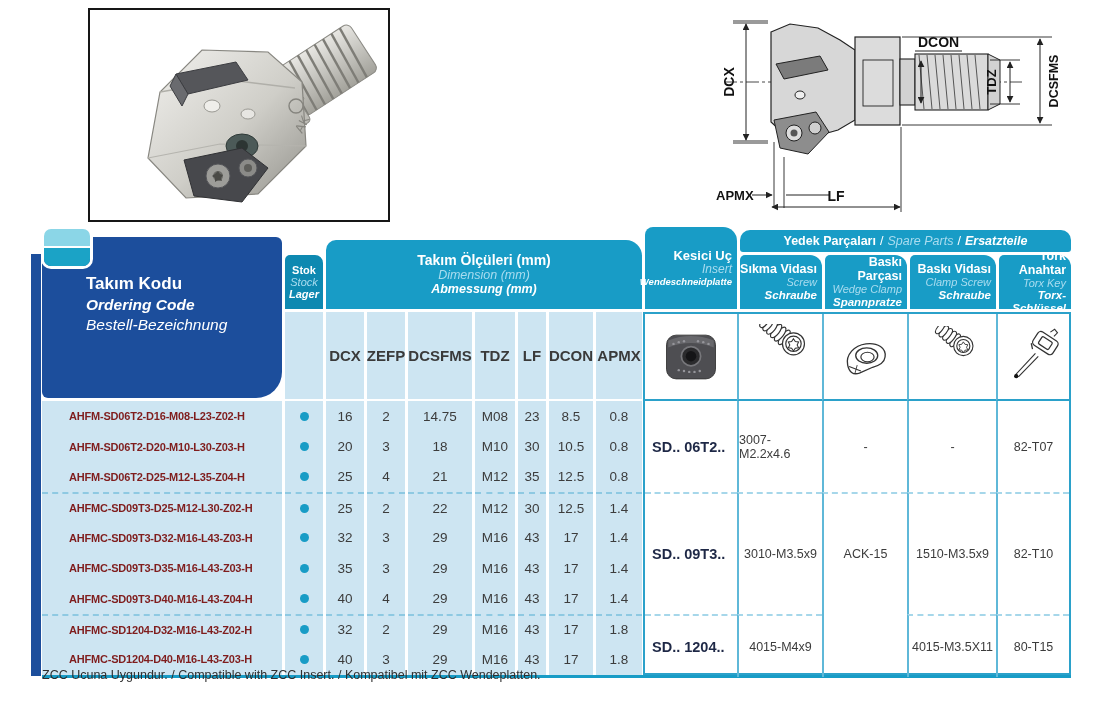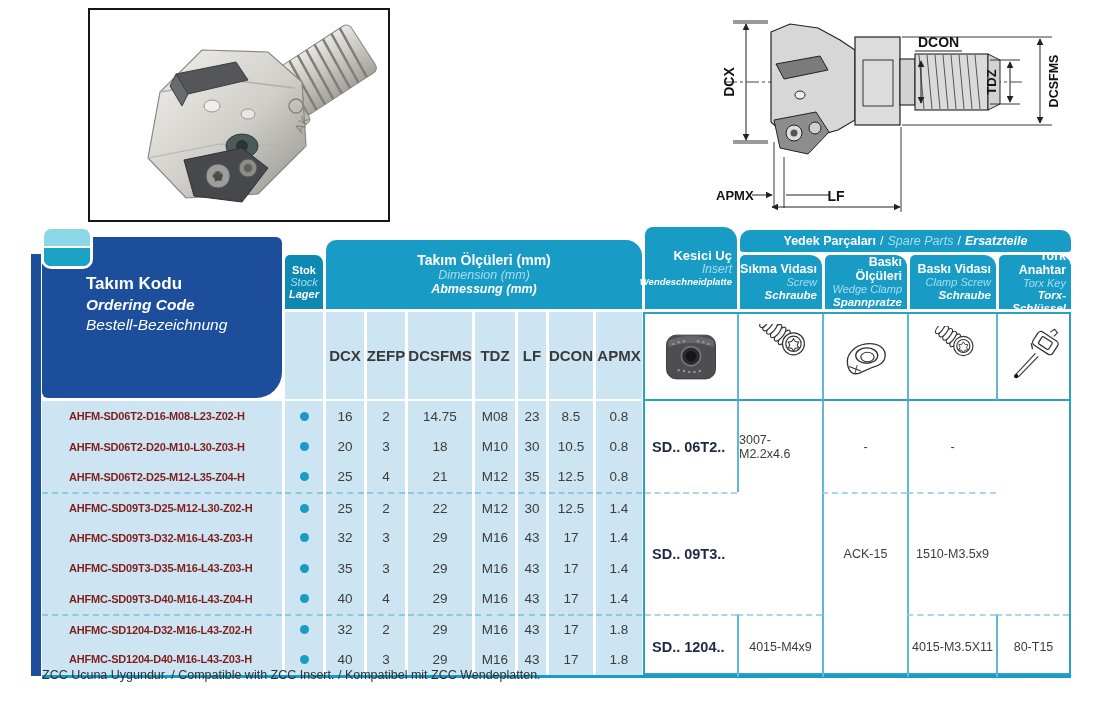--- a/index.html
+++ b/index.html
@@ -228,21 +228,21 @@
     <div class="en">Insert</div>
     <div class="de">Wendeschneidplatte</div>
   </div>
 
   <div class="hdr hr sp-hdr" style="grid-column:11">
     <div class="tr">Sıkma Vidası</div>
     <div class="en">Screw</div>
     <div class="de">Schraube</div>
   </div>
   <div class="hdr hr sp-hdr" style="grid-column:12">
-    <div class="tr">Baskı Ölçüleri</div>
+    <div class="tr">Baskı Parçası</div>
     <div class="en">Wedge Clamp</div>
     <div class="de">Spannpratze</div>
   </div>
   <div class="hdr hr sp-hdr" style="grid-column:13">
     <div class="tr">Baskı Vidası</div>
     <div class="en">Clamp Screw</div>
     <div class="de">Schraube</div>
   </div>
   <div class="hdr hr sp-hdr" style="grid-column:14">
     <div class="tr">Tork Anahtar</div>
@@ -337,24 +337,27 @@
         </g>
         <circle cx="20" cy="72" r="3" fill="#111"></circle>
         <path d="M68,10 l6,-4 4,5 -5,5" fill="#fff" stroke="#333" stroke-width="1.6"></path>
       </svg>
     </div>
 
     <div class="pcell plabel" style="grid-row:2;grid-column:1">SD.. 06T2..</div>
     <div class="pcell pval bl" style="grid-row:2;grid-column:2">3007-M2.2x4.6</div>
     <div class="pcell pval bl" style="grid-row:2;grid-column:3">-</div>
     <div class="pcell pval bl" style="grid-row:2;grid-column:4">-</div>
+    <div class="pcell pval bl" style="grid-row:2;grid-column:5">82-T07</div>
 
     <div class="pcell plabel pdash" style="grid-row:3;grid-column:1">SD.. 09T3..</div>
+    <div class="pcell pval bl pdash" style="grid-row:3;grid-column:2">3010-M3.5x9</div>
     <div class="pcell pval bl pdash" style="grid-row:3;grid-column:3">ACK-15</div>
     <div class="pcell pval bl pdash" style="grid-row:3;grid-column:4">1510-M3.5x9</div>
+    <div class="pcell pval bl pdash" style="grid-row:3;grid-column:5">82-T10</div>
 
     <div class="pcell plabel pdash" style="grid-row:4;grid-column:1">SD.. 1204..</div>
     <div class="pcell pval bl pdash" style="grid-row:4;grid-column:2">4015-M4x9</div>
     <div class="pcell pval bl" style="grid-row:4;grid-column:3"></div>
     <div class="pcell pval bl pdash" style="grid-row:4;grid-column:4">4015-M3.5X11</div>
     <div class="pcell pval bl pdash" style="grid-row:4;grid-column:5">80-T15</div>
   </div>
 <div class="sub" style="grid-column: 3;">DCX</div>
     <div class="sub" style="grid-column: 4;">ZEFP</div>
     <div class="sub" style="grid-column: 5;">DCSFMS</div>

